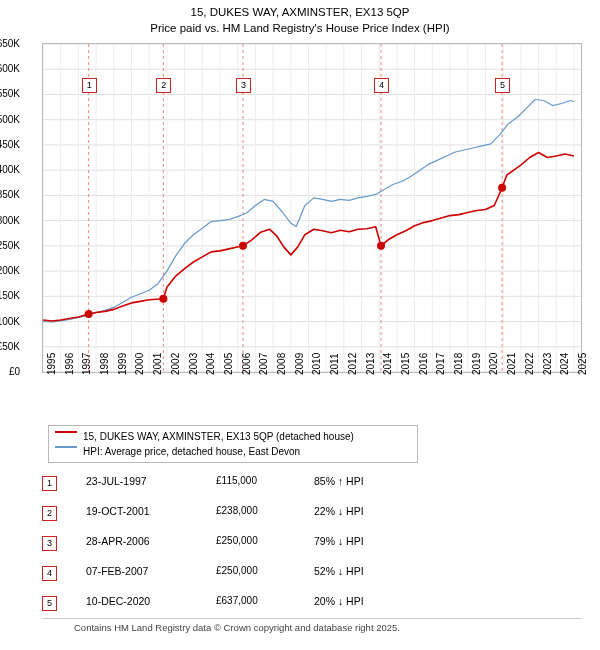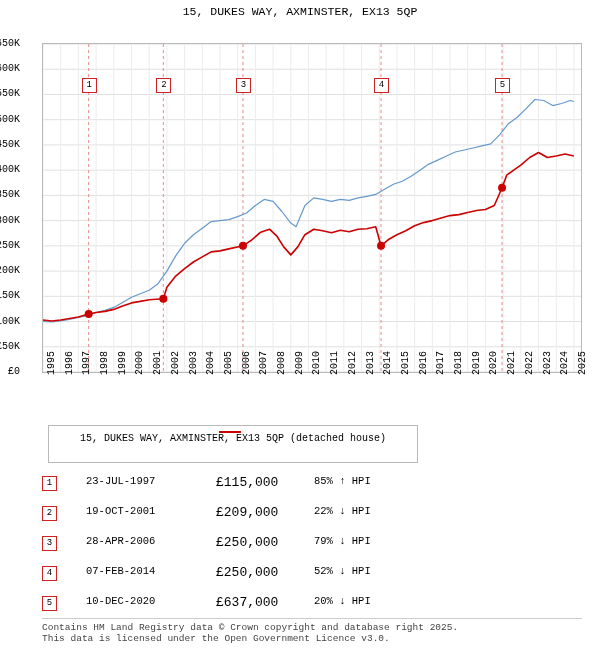--- a/index.html
+++ b/index.html
@@ -11,21 +11,20 @@
     height: 650px;
     background: #ffffff;
     font-family: "Liberation Sans", sans-serif;
     color: #000000;
     overflow: hidden;
   }
   #page {
     position: relative;
     width: 508px;
     height: 650px;
-    font-family: Liberation Mono, monospace;
   }
   .title-block {
     position: absolute;
     top: 4px;
     left: 0;
     width: 600px;
     text-align: center;
   }
   .title-line {
     font-size: 11.5px;
@@ -86,24 +85,23 @@
     top: 425px;
     width: 370px;
     height: 38px;
     border: 1px solid #b9b9b9;
     box-sizing: border-box;
     background: #fff;
     padding: 4px 6px;
   }
   .legend-row {
     display: flex;
-    align-items: center;
+    align-items: flex-start;
     height: 14px;
     margin-top: 1px;
-    flex-direction: column;
   }
   .legend-swatch {
     width: 22px;
     height: 0;
     border-top-width: 2px;
     border-top-style: solid;
     margin-right: 6px;
     flex: 0 0 auto;
   }
   .legend-text {
@@ -137,56 +135,58 @@
   .sales-date {
     position: absolute;
     left: 44px;
     top: 3px;
     font-size: 10.5px;
   }
   .sales-price {
     position: absolute;
     left: 174px;
     top: 3px;
-    font-size: 13px;
+    font-size: 10px;
   }
   .sales-hpi {
     position: absolute;
     left: 272px;
     top: 3px;
     font-size: 10.5px;
   }
   
   #footer {
     position: absolute;
     left: 42px;
     top: 622px;
     width: 540px;
   }
   .footer-line {
     font-size: 9.5px;
     line-height: 11px;
     color: #444;
+    margin-left: 32px;
   }
   .sep {
     position: absolute;
     left: 42px;
     top: 618px;
     width: 540px;
     height: 1px;
     background: #cccccc;
   }
 </style>
 </head>
 <body>
 
 <div id="page">
 
   <div class="title-block">
     <div class="title-line">15, DUKES WAY, AXMINSTER, EX13 5QP</div>
+    <div class="title-line">Price paid vs. HM Land Registry's House Price Index (HPI)</div>
   </div>
 
   <div id="plot-wrap">
     <div id="plot">
       <svg id="chart-svg" width="538" height="328" viewBox="0 0 538 328">
           <line x1="0" y1="328" x2="538" y2="328" stroke="#e0e0e0" stroke-width="1"></line>
           <line x1="0" y1="302.7692307692308" x2="538" y2="302.7692307692308" stroke="#e0e0e0" stroke-width="1"></line>
           <line x1="0" y1="277.53846153846155" x2="538" y2="277.53846153846155" stroke="#e0e0e0" stroke-width="1"></line>
           <line x1="0" y1="252.30769230769232" x2="538" y2="252.30769230769232" stroke="#e0e0e0" stroke-width="1"></line>
           <line x1="0" y1="227.07692307692307" x2="538" y2="227.07692307692307" stroke="#e0e0e0" stroke-width="1"></line>
@@ -300,54 +300,57 @@
         <div class="sale-box" style="left: 332.02px; top: 35px;">4</div>
         <div class="sale-box" style="left: 453.07px; top: 35px;">5</div>
       </div>
   </div>
 
   <div id="legend">
     <div class="legend-row">
       <span class="legend-swatch" style="border-top-color:#cc0000"></span>
       <span class="legend-text">15, DUKES WAY, AXMINSTER, EX13 5QP (detached house)</span>
     </div>
+    <div class="legend-row">
+      <span class="legend-swatch" style="border-top-color:#6699cc"></span>
+      <span class="legend-text">HPI: Average price, detached house, East Devon</span>
+    </div>
   </div>
 
   <div id="sales-table">
     <div class="sales-row">
       <span class="sales-num">1</span>
       <span class="sales-date">23-JUL-1997</span>
       <span class="sales-price">£115,000</span>
       <span class="sales-hpi">85% ↑ HPI</span>
     </div>
     <div class="sales-row">
       <span class="sales-num">2</span>
       <span class="sales-date">19-OCT-2001</span>
-      <span class="sales-price">£209,000</span>
+      <span class="sales-price">£238,000</span>
       <span class="sales-hpi">22% ↓ HPI</span>
     </div>
     <div class="sales-row">
       <span class="sales-num">3</span>
       <span class="sales-date">28-APR-2006</span>
       <span class="sales-price">£250,000</span>
       <span class="sales-hpi">79% ↓ HPI</span>
     </div>
     <div class="sales-row">
       <span class="sales-num">4</span>
-      <span class="sales-date">07-FEB-2014</span>
+      <span class="sales-date">07-FEB-2007</span>
       <span class="sales-price">£250,000</span>
       <span class="sales-hpi">52% ↓ HPI</span>
     </div>
     <div class="sales-row">
       <span class="sales-num">5</span>
       <span class="sales-date">10-DEC-2020</span>
       <span class="sales-price">£637,000</span>
       <span class="sales-hpi">20% ↓ HPI</span>
     </div>
   </div>
 
   <div class="sep"></div>
   <div id="footer">
     <div class="footer-line">Contains HM Land Registry data © Crown copyright and database right 2025.</div>
-    <div class="footer-line">This data is licensed under the Open Government Licence v3.0.</div>
   </div>
 
 </div>
 
 </body></html>

